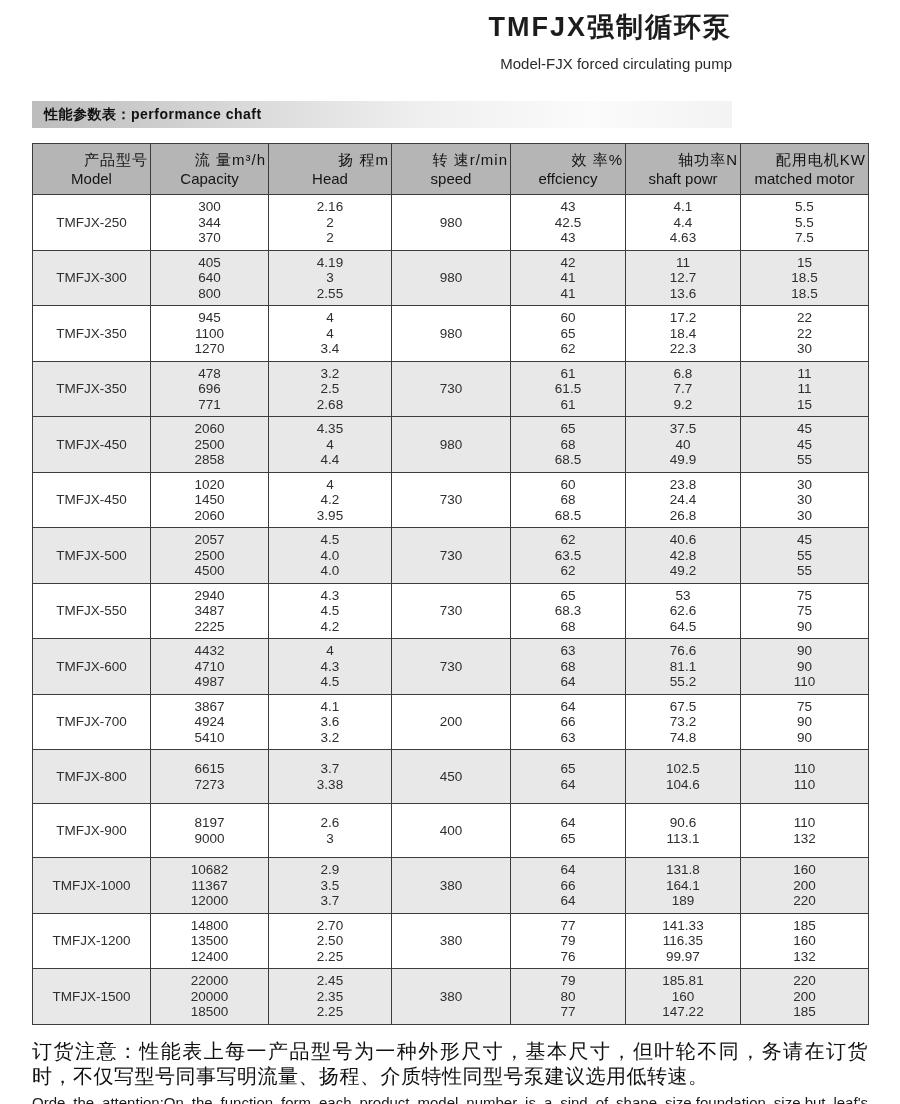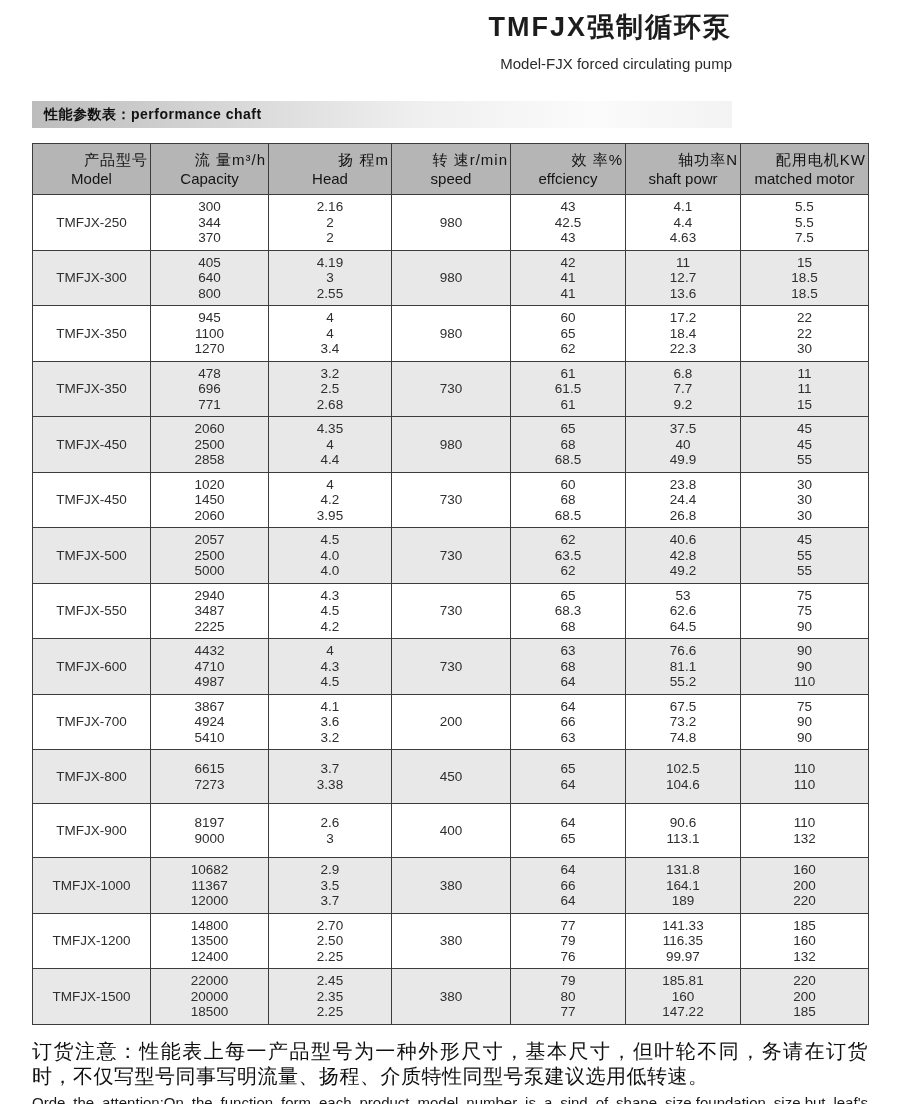--- a/index.html
+++ b/index.html
@@ -324,21 +324,21 @@
             <div>30</div>
           </td>
         </tr>
         <tr class="alt">
           <td>
             <div>TMFJX-500</div>
           </td>
           <td>
             <div>2057</div>
             <div>2500</div>
-            <div>5000</div>
+            <div>4500</div>
           </td>
           <td>
             <div>4.5</div>
             <div>4.0</div>
             <div>4.0</div>
           </td>
           <td>
             <div>730</div>
           </td>
           <td>

